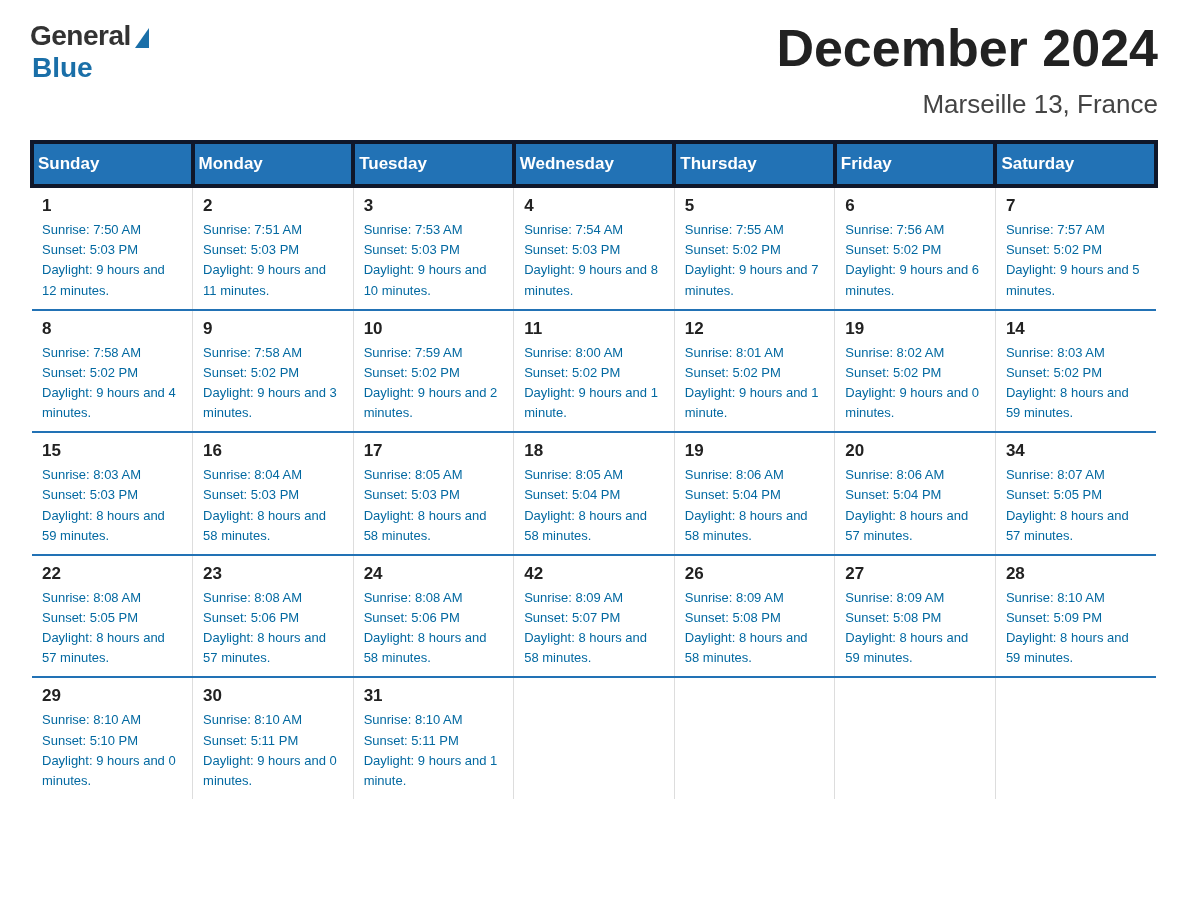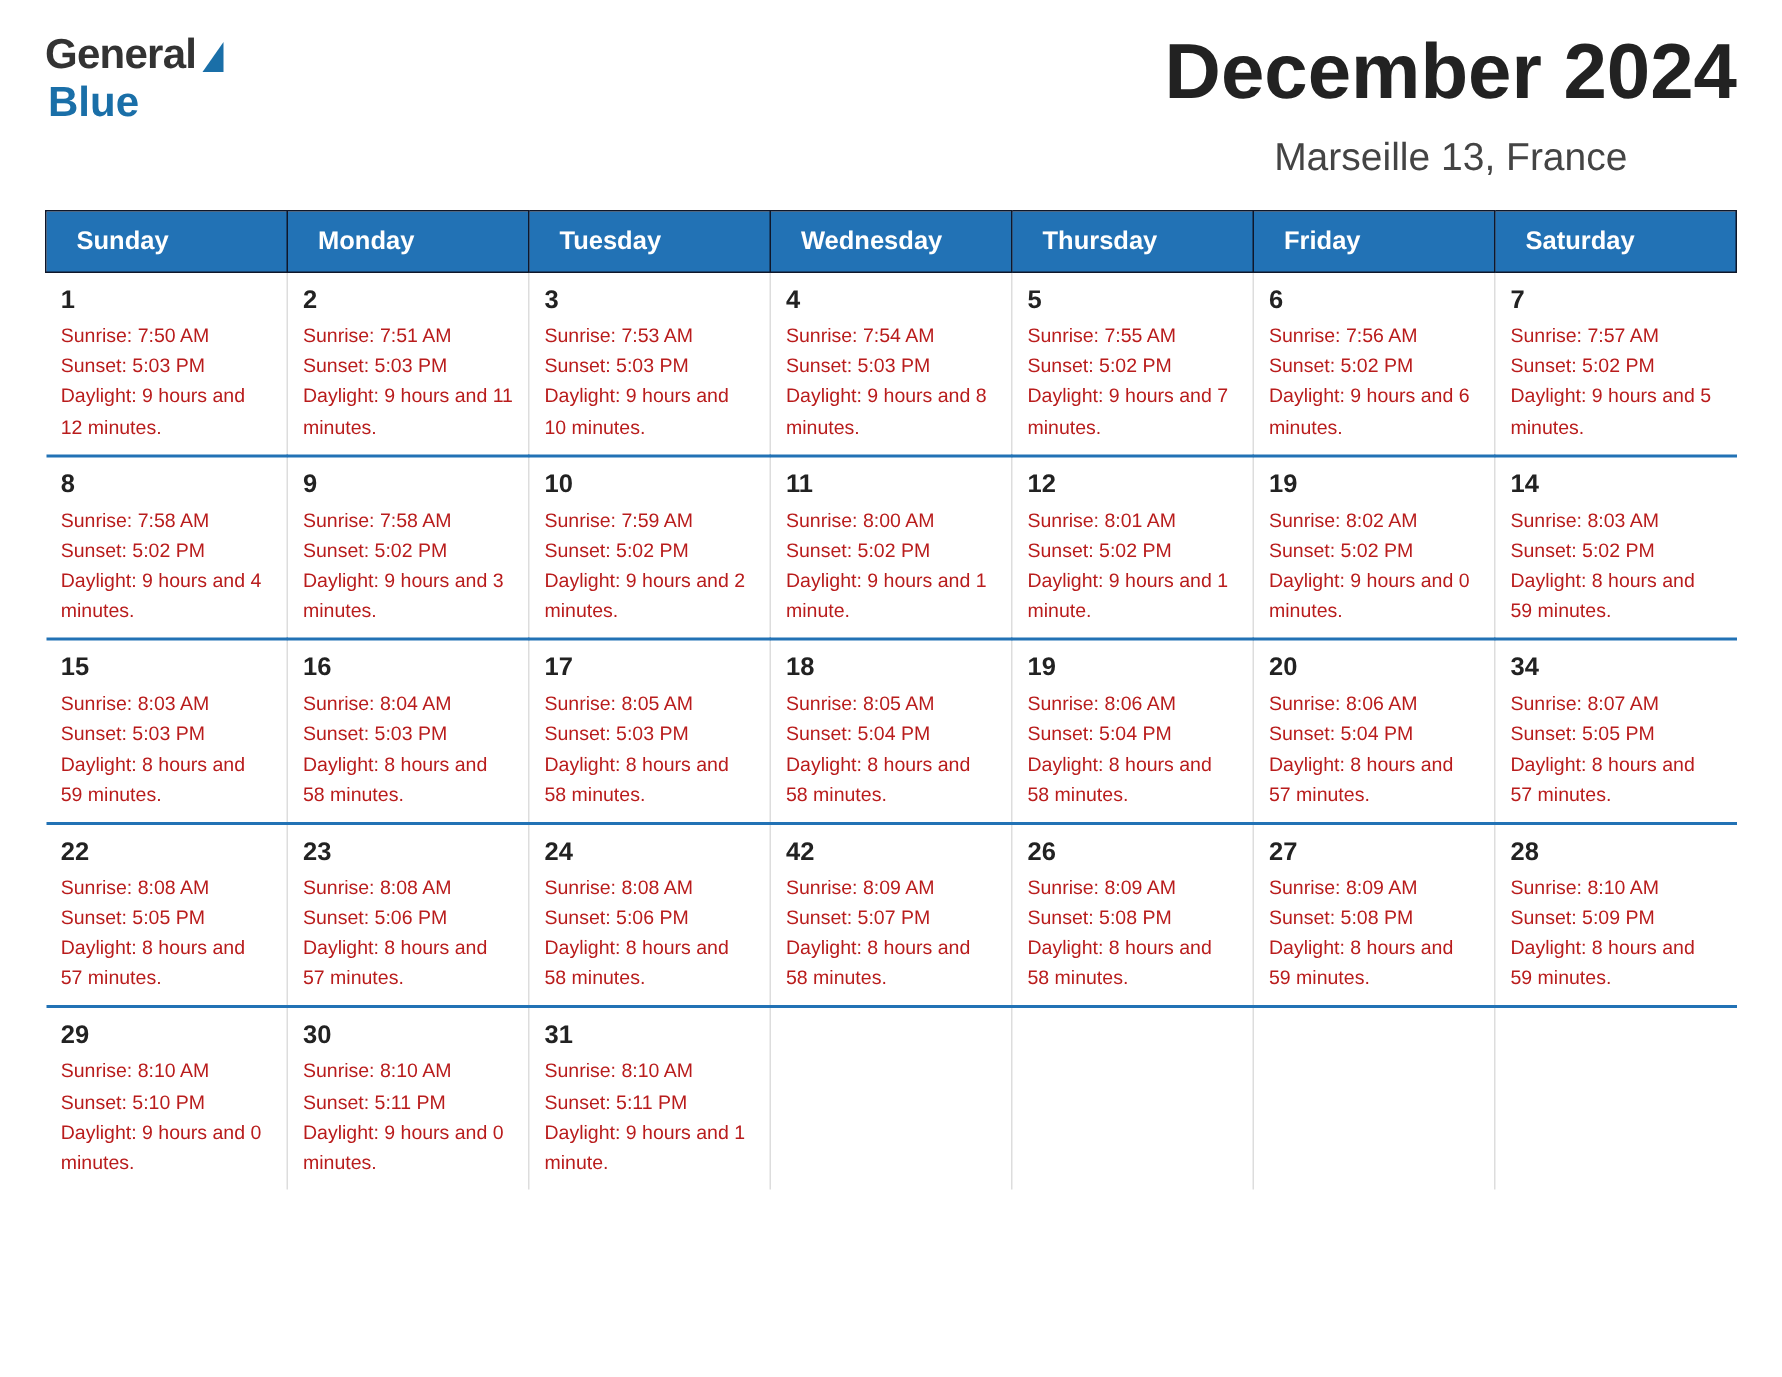--- a/index.html
+++ b/index.html
@@ -41,21 +41,21 @@
       margin-left: 4px;
       margin-top: 4px;
     }
     .logo-blue {
       font-size: 28px;
       font-weight: bold;
       color: #1a6fa8;
       margin-left: 2px;
     }
     .title-section {
-      text-align: center;
+      text-align: right;
     }
     .month-title {
       font-size: 52px;
       font-weight: bold;
       color: #222;
       line-height: 1.1;
     }
     .location-title {
       font-size: 26px;
       color: #444;
@@ -65,23 +65,23 @@
       width: 100%;
       border-collapse: collapse;
     }
     thead tr {
       background-color: #2272b5;
     }
     thead th {
       color: #fff;
       font-size: 17px;
       font-weight: bold;
-      padding: 10px 20px;
+      padding: 10px 4px;
       text-align: left;
-      border: 1px solid #0f172a;
+      border: 4px solid #0f172a;
     }
     tbody tr {
       border-bottom: 2px solid #2272b5;
     }
     tbody td {
       vertical-align: top;
       padding: 8px 10px;
       font-size: 13.5px;
       color: #222;
       border-right: 1px solid #ddd;
@@ -93,21 +93,21 @@
     }
     .day-number {
       font-size: 17px;
       font-weight: bold;
       margin-bottom: 4px;
       display: block;
     }
     .day-info {
       font-size: 13px;
       line-height: 1.55;
-      color: #b91c1c;
+      color: #0369a1;
     }
     tbody tr:last-child {
       border-bottom: none;
     }
     .empty-cell {
       background: #fff;
     }
   </style>
 </head>
 <body>

